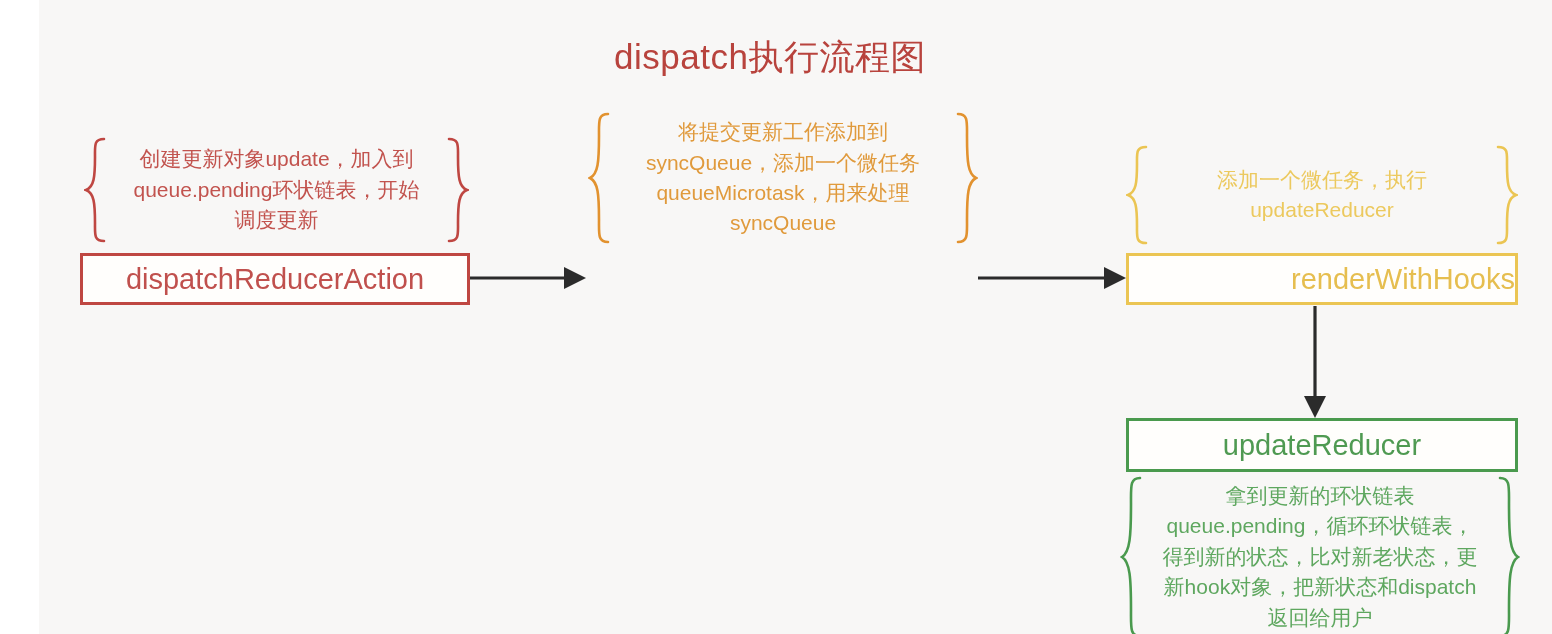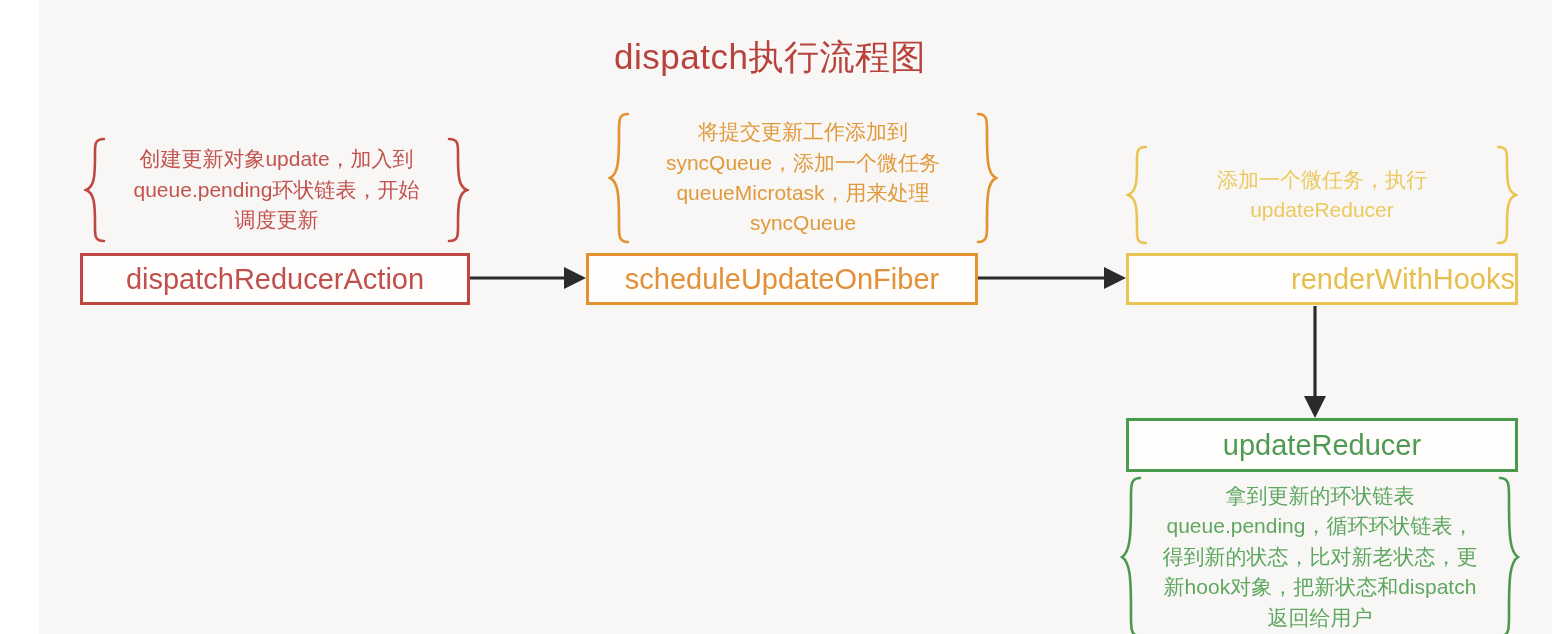--- a/index.html
+++ b/index.html
@@ -84,21 +84,21 @@
     width: 22px;
   }
   .brace svg { display: block; height: 100%; width: 100%; }
 
   .note.red    .note-text { color: #c2534e; }
   .note.orange .note-text { color: #e09a3c; }
   .note.yellow .note-text { color: #ecc95e; }
   .note.green  .note-text { color: #5ea75f; }
 
   #note-dispatch { left: 84px;   top: 137px; width: 385px; height: 106px; }
-  #note-schedule { left: 608px;  top: 112px; width: 390px; height: 132px; }
+  #note-schedule { left: 588px;  top: 112px; width: 390px; height: 132px; }
   #note-render   { left: 1126px; top: 145px; width: 392px; height: 100px; }
   #note-update   { left: 1120px; top: 476px; width: 400px; height: 162px; }
 
   
   .arrow {
     position: absolute;
   }
   .arrow svg { display: block; }
   #arrow-1 { left: 470px;  top: 264px; }
   #arrow-2 { left: 978px;  top: 264px; }
@@ -175,23 +175,20 @@
       <svg viewBox="0 0 22 162" preserveAspectRatio="none">
         <path d="M2 2 C12 2 11 10 11 28 C11 60 12 76 20 81 C12 86 11 102 11 134 C11 152 12 160 2 160" fill="none" stroke="#4a9a4e" stroke-width="2.6" stroke-linecap="round"></path>
       </svg>
     </span>
   </div>
 
   <div class="node red" id="node-dispatch">
     <span>dispatchReducerAction</span>
   </div>
 
-  <div class="node orange" id="node-schedule">
-    <span>scheduleUpdateOnFiber</span>
-  </div>
 
   <div class="node yellow" id="node-render">
     <span>renderWithHooks</span>
   </div>
 
   <div class="node green" id="node-update">
     <span>updateReducer</span>
   </div>
 
   <div class="arrow" id="arrow-1">

